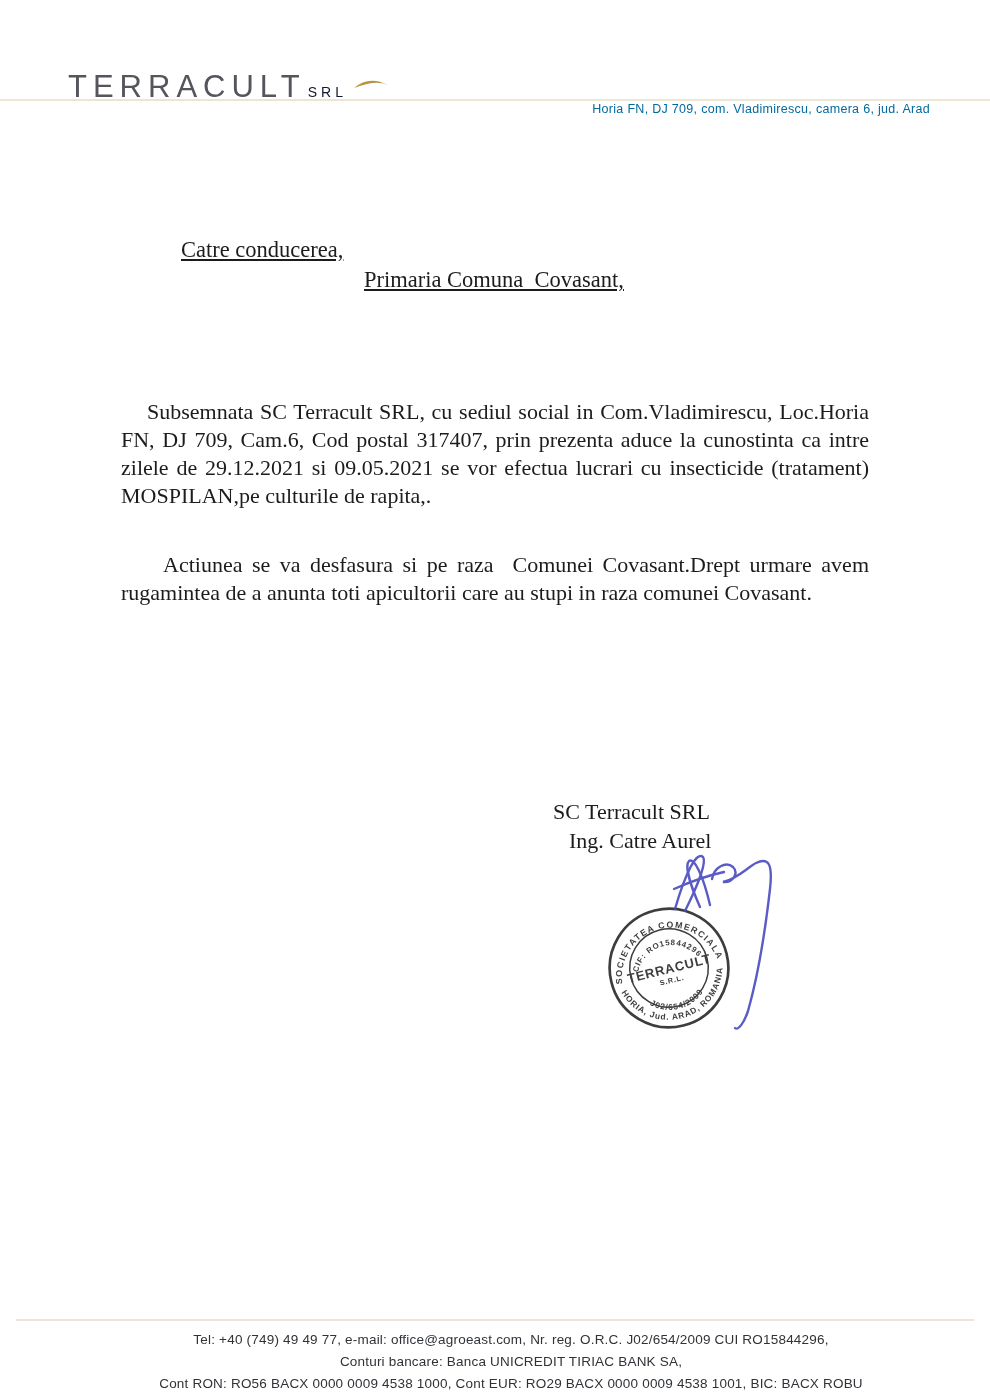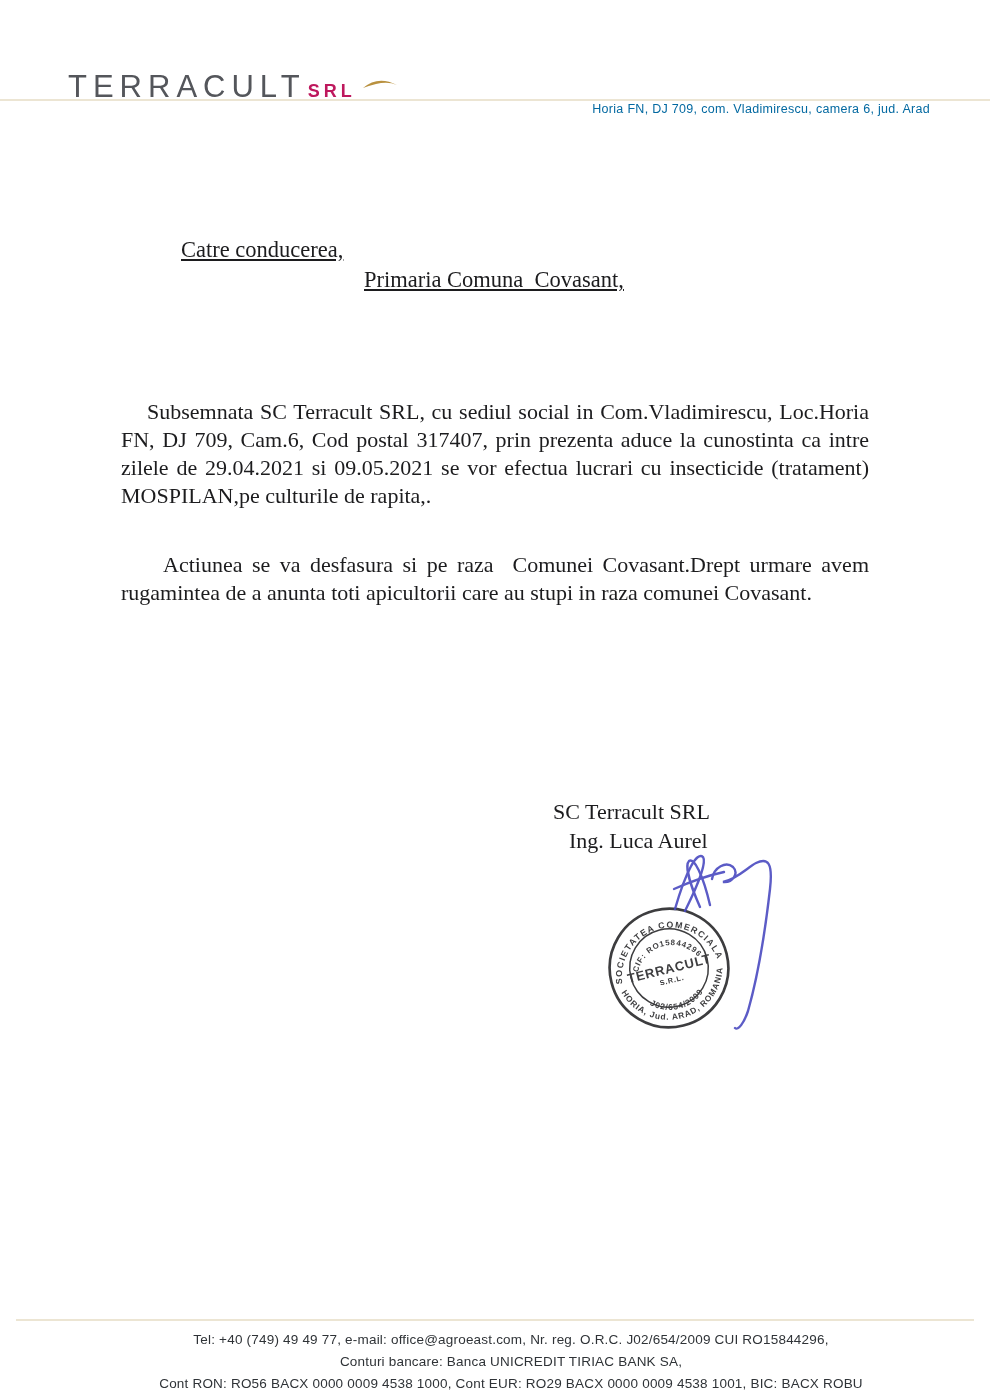--- a/index.html
+++ b/index.html
@@ -24,24 +24,24 @@
     align-items: baseline;
     white-space: nowrap;
   }
   .logo-main {
     font-size: 31px;
     letter-spacing: 6px;
     color: #54565b;
     font-weight: 400;
   }
   .logo-suffix {
-    font-size: 18px;
+    font-size: 14px;
     letter-spacing: 4px;
-    color: #be185d;
-    font-weight: 700;
+    color: #0f172a;
+    font-weight: 400;
     margin-left: 2px;
   }
   .logo-swoosh {
     margin-left: 6px;
     position: relative;
     top: -6px;
   }
   .header-rule {
     position: absolute;
     left: 0;
@@ -156,26 +156,26 @@
     </span>
   </div>
   <div class="header-rule"></div>
   <div class="header-address">Horia FN, DJ 709, com. Vladimirescu, camera 6, jud. Arad</div>
 
   <div class="salutation letter-text">
     <div>Catre conducerea,</div>
     <div class="salutation-line2">Primaria Comuna &nbsp;Covasant,</div>
   </div>
 
-  <div class="paragraph paragraph-1 letter-text">Subsemnata SC Terracult SRL, cu sediul social in Com.Vladimirescu, Loc.Horia FN, DJ 709, Cam.6, Cod postal 317407, prin prezenta aduce la cunostinta ca intre zilele de 29.04.2021 si 09.05.2021 se vor efectua lucrari cu insecticide (tratament) MOSPILAN,pe culturile de rapita,.</div>
+  <div class="paragraph paragraph-1 letter-text">Subsemnata SC Terracult SRL, cu sediul social in Com.Vladimirescu, Loc.Horia FN, DJ 709, Cam.6, Cod postal 317407, prin prezenta aduce la cunostinta ca intre zilele de 29.12.2021 si 09.05.2021 se vor efectua lucrari cu insecticide (tratament) MOSPILAN,pe culturile de rapita,.</div>
   <div class="paragraph paragraph-2 letter-text">Actiunea se va desfasura si pe raza &nbsp;Comunei Covasant.Drept urmare avem rugamintea de a anunta toti apicultorii care au stupi in raza comunei Covasant.</div>
 
   <div class="signoff-right letter-text">
     <div>SC Terracult SRL</div>
-    <div class="signer">Ing. Luca Aurel</div>
+    <div class="signer">Ing. Catre Aurel</div>
   </div>
 
   <div class="stamp-wrap">
     <svg width="142" height="142" viewBox="0 0 170 170">
       <defs>
         <path id="arcTop" d="M 26,96 A 59,59 0 1 1 144,96" fill="none"></path>
         <path id="arcCif" d="M 43,100 A 42,42 0 1 1 127,100" fill="none"></path>
         <path id="arcReg" d="M 40,104 A 48,48 0 0 0 130,104" fill="none"></path>
         <path id="arcBot" d="M 20,82 A 65,65 0 0 0 150,82" fill="none"></path>
       </defs>

